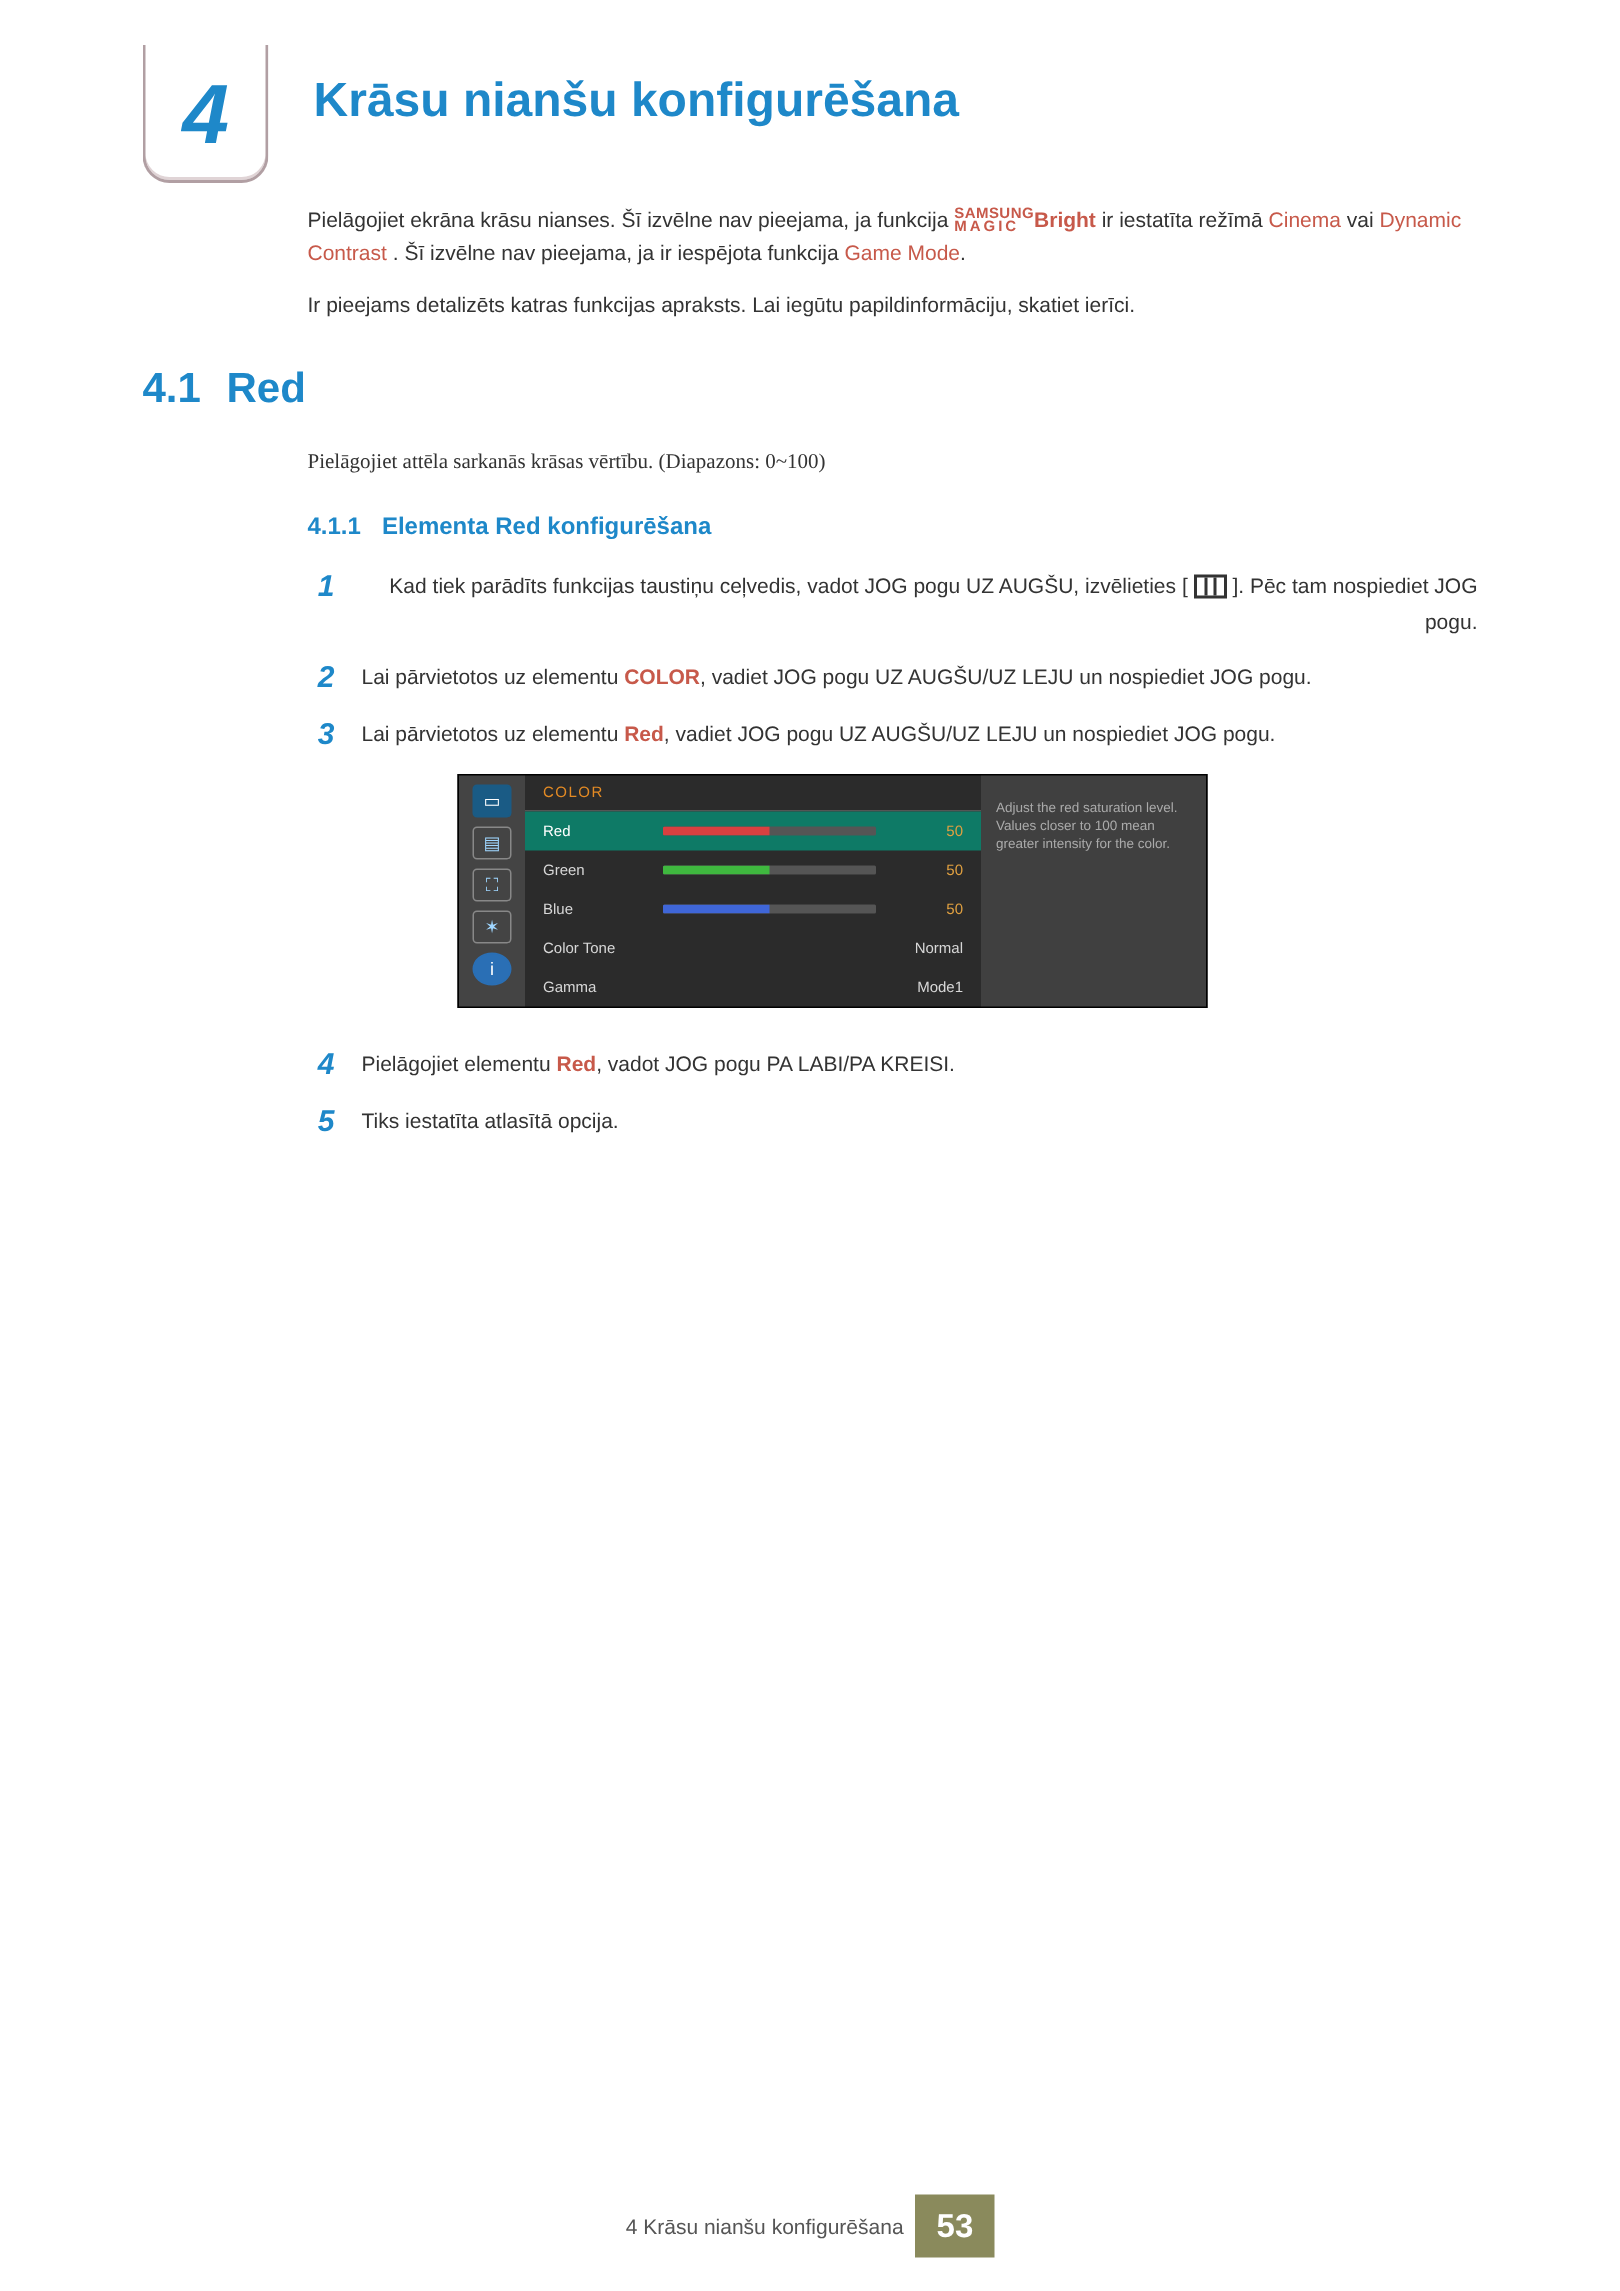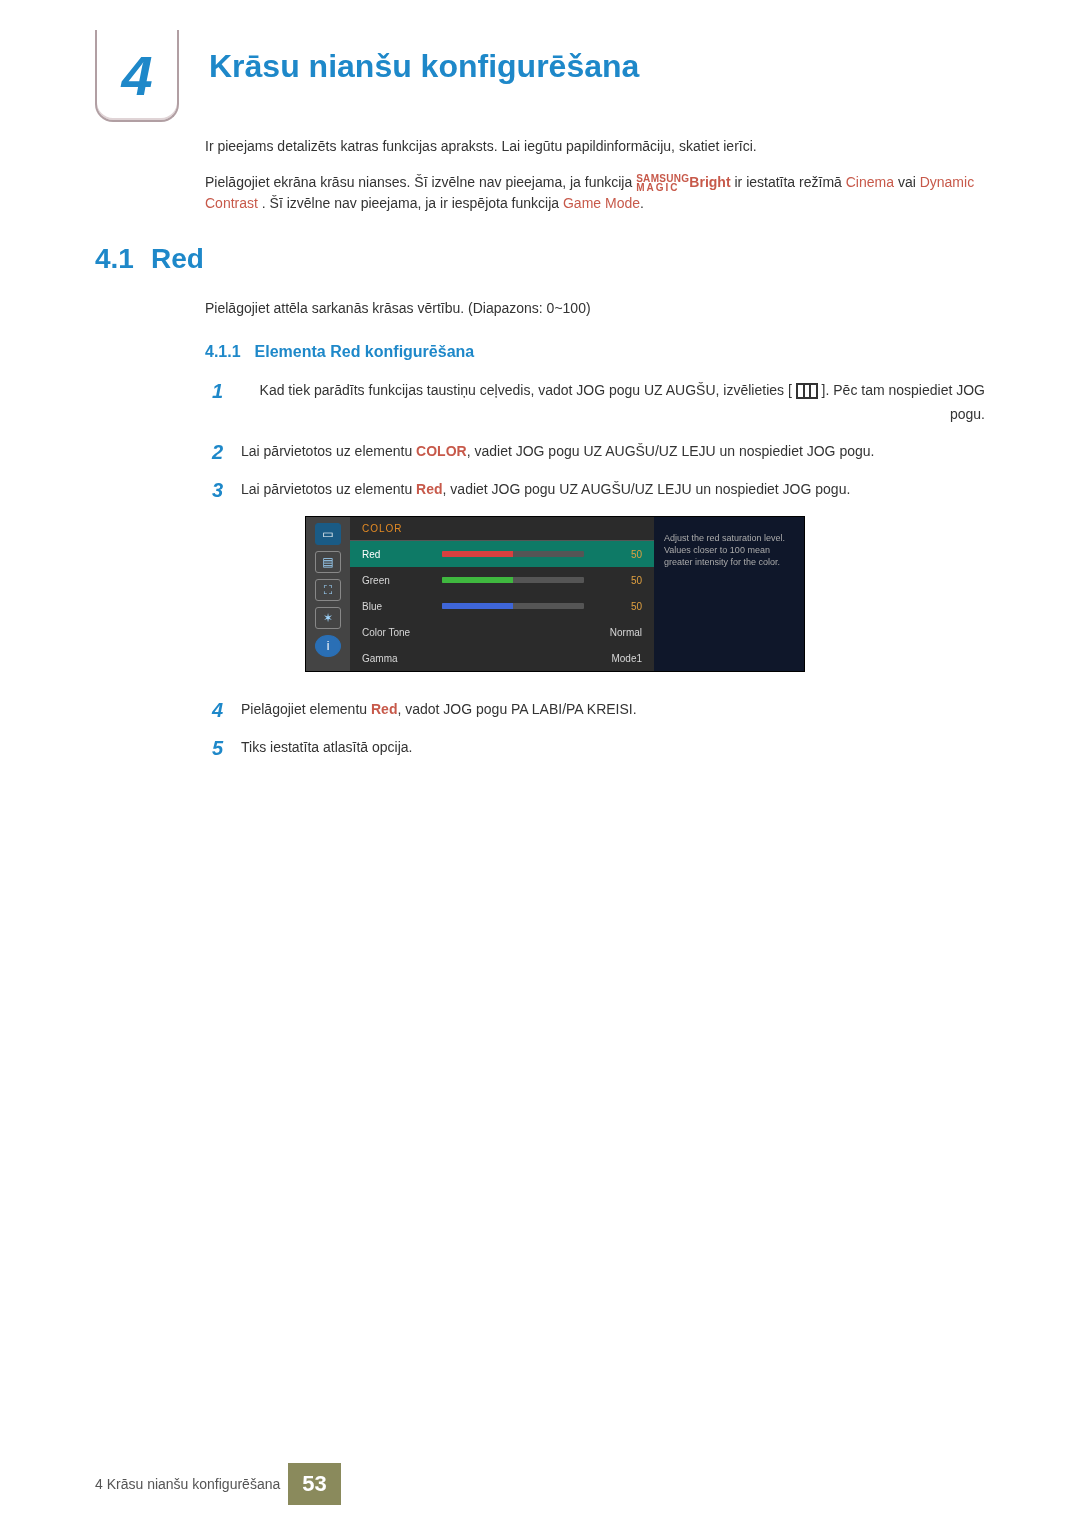--- a/index.html
+++ b/index.html
@@ -37,21 +37,21 @@
   .magic{font-size:10px;color:var(--accent);display:inline-block;line-height:0.9;vertical-align:middle;font-weight:bold;}
   .magic-top{letter-spacing:0.3px;}
   .magic-bot{letter-spacing:2px;}
 
   
   .section-row{display:flex;align-items:baseline;margin-top:28px;}
   .section-num{font-size:28px;color:var(--blue);font-weight:bold;width:56px;}
   .section-title{font-size:28px;color:var(--blue);font-weight:bold;}
 
   .body-block{margin-left:110px;margin-top:22px;font-size:14px;line-height:1.7;}
-  .body-block p{margin:0 0 14px 0;}
+  .body-block p{margin:0 0 14px 0;font-family:Liberation Serif, serif;}
 
   .sub-row{margin-left:110px;margin-top:22px;display:flex;align-items:baseline;gap:14px;margin-bottom:18px;}
   .sub-num{font-size:16px;color:var(--blue);font-weight:bold;}
   .sub-title{font-size:16px;color:var(--blue);font-weight:bold;}
 
   ol.steps{list-style:none;margin:0 0 0 110px;padding:0;counter-reset:step;}
   ol.steps>li{display:flex;gap:18px;font-size:14px;line-height:1.7;margin-bottom:14px;text-align:right;}
   ol.steps>li::before{
     counter-increment:step;content:counter(step);
     color:var(--blue);font-style:italic;font-size:20px;font-weight:bold;
@@ -74,58 +74,58 @@
   .osd-head{color:#e38a24;font-size:10px;letter-spacing:1px;padding:6px 12px;border-bottom:1px solid #555;}
   .osd-row{display:flex;align-items:center;padding:4px 12px;gap:10px;height:18px;}
   .osd-row.sel{background:#0e7a66;color:#fff;}
   .osd-label{width:70px;}
   .osd-bar{flex:1;height:6px;background:#555;position:relative;border-radius:1px;overflow:hidden;}
   .osd-bar>span{position:absolute;left:0;top:0;bottom:0;}
   .osd-bar.red>span{background:#d84040;width:50%;}
   .osd-bar.green>span{background:#3fb83f;width:50%;}
   .osd-bar.blue>span{background:#3f66d8;width:50%;}
   .osd-val{width:48px;text-align:right;color:#e0a040;}
-  .osd-help{width:130px;background:#0f172a;color:#aaa;font-size:9px;line-height:1.3;padding:16px 10px;}
+  .osd-help{width:130px;background:#404040;color:#aaa;font-size:9px;line-height:1.3;padding:16px 10px;}
 
   
   .footer{
     position:absolute;left:0;right:0;bottom:22px;
-    display:flex;justify-content:flex-start;align-items:center;
+    display:flex;justify-content:center;align-items:center;
     padding:0 95px;gap:0;
   }
   .footer-title{font-size:14px;color:#555;margin-right:8px;}
   .footer-page{background:var(--olive);color:#fff;font-weight:bold;font-size:22px;padding:8px 14px;}
 </style>
 </head>
 <body>
 
 <div class="page">
 
   <div class="chapter-header">
     <div class="tab-shape">
       <span>4</span>
     </div>
     <div class="chapter-title">Krāsu nianšu konfigurēšana</div>
   </div>
 
   <div class="intro">
-    <p>Ir pieejams detalizēts katras funkcijas apraksts. Lai iegūtu papildinformāciju, skatiet ierīci.</p>
     <p>
       <span>Pielāgojiet ekrāna krāsu nianses. Šī izvēlne nav pieejama, ja funkcija </span>
       <span class="magic">
         <span class="magic-top">SAMSUNG</span><br>
         <span class="magic-bot">MAGIC</span>
       </span><b class="accent">Bright</b>
       <span> ir iestatīta režīmā </span>
       <span class="accent">Cinema</span>
       <span> vai </span>
       <span class="accent">Dynamic Contrast</span>
       <span>. Šī izvēlne nav pieejama, ja ir iespējota funkcija </span>
       <span class="accent">Game Mode</span><span>.</span>
     </p>
+    <p>Ir pieejams detalizēts katras funkcijas apraksts. Lai iegūtu papildinformāciju, skatiet ierīci.</p>
   </div>
 
   <div class="section-row">
     <div class="section-num">4.1</div>
     <div class="section-title">Red</div>
   </div>
 
   <div class="body-block">
     <p>Pielāgojiet attēla sarkanās krāsas vērtību. (Diapazons: 0~100)</p>
   </div>

